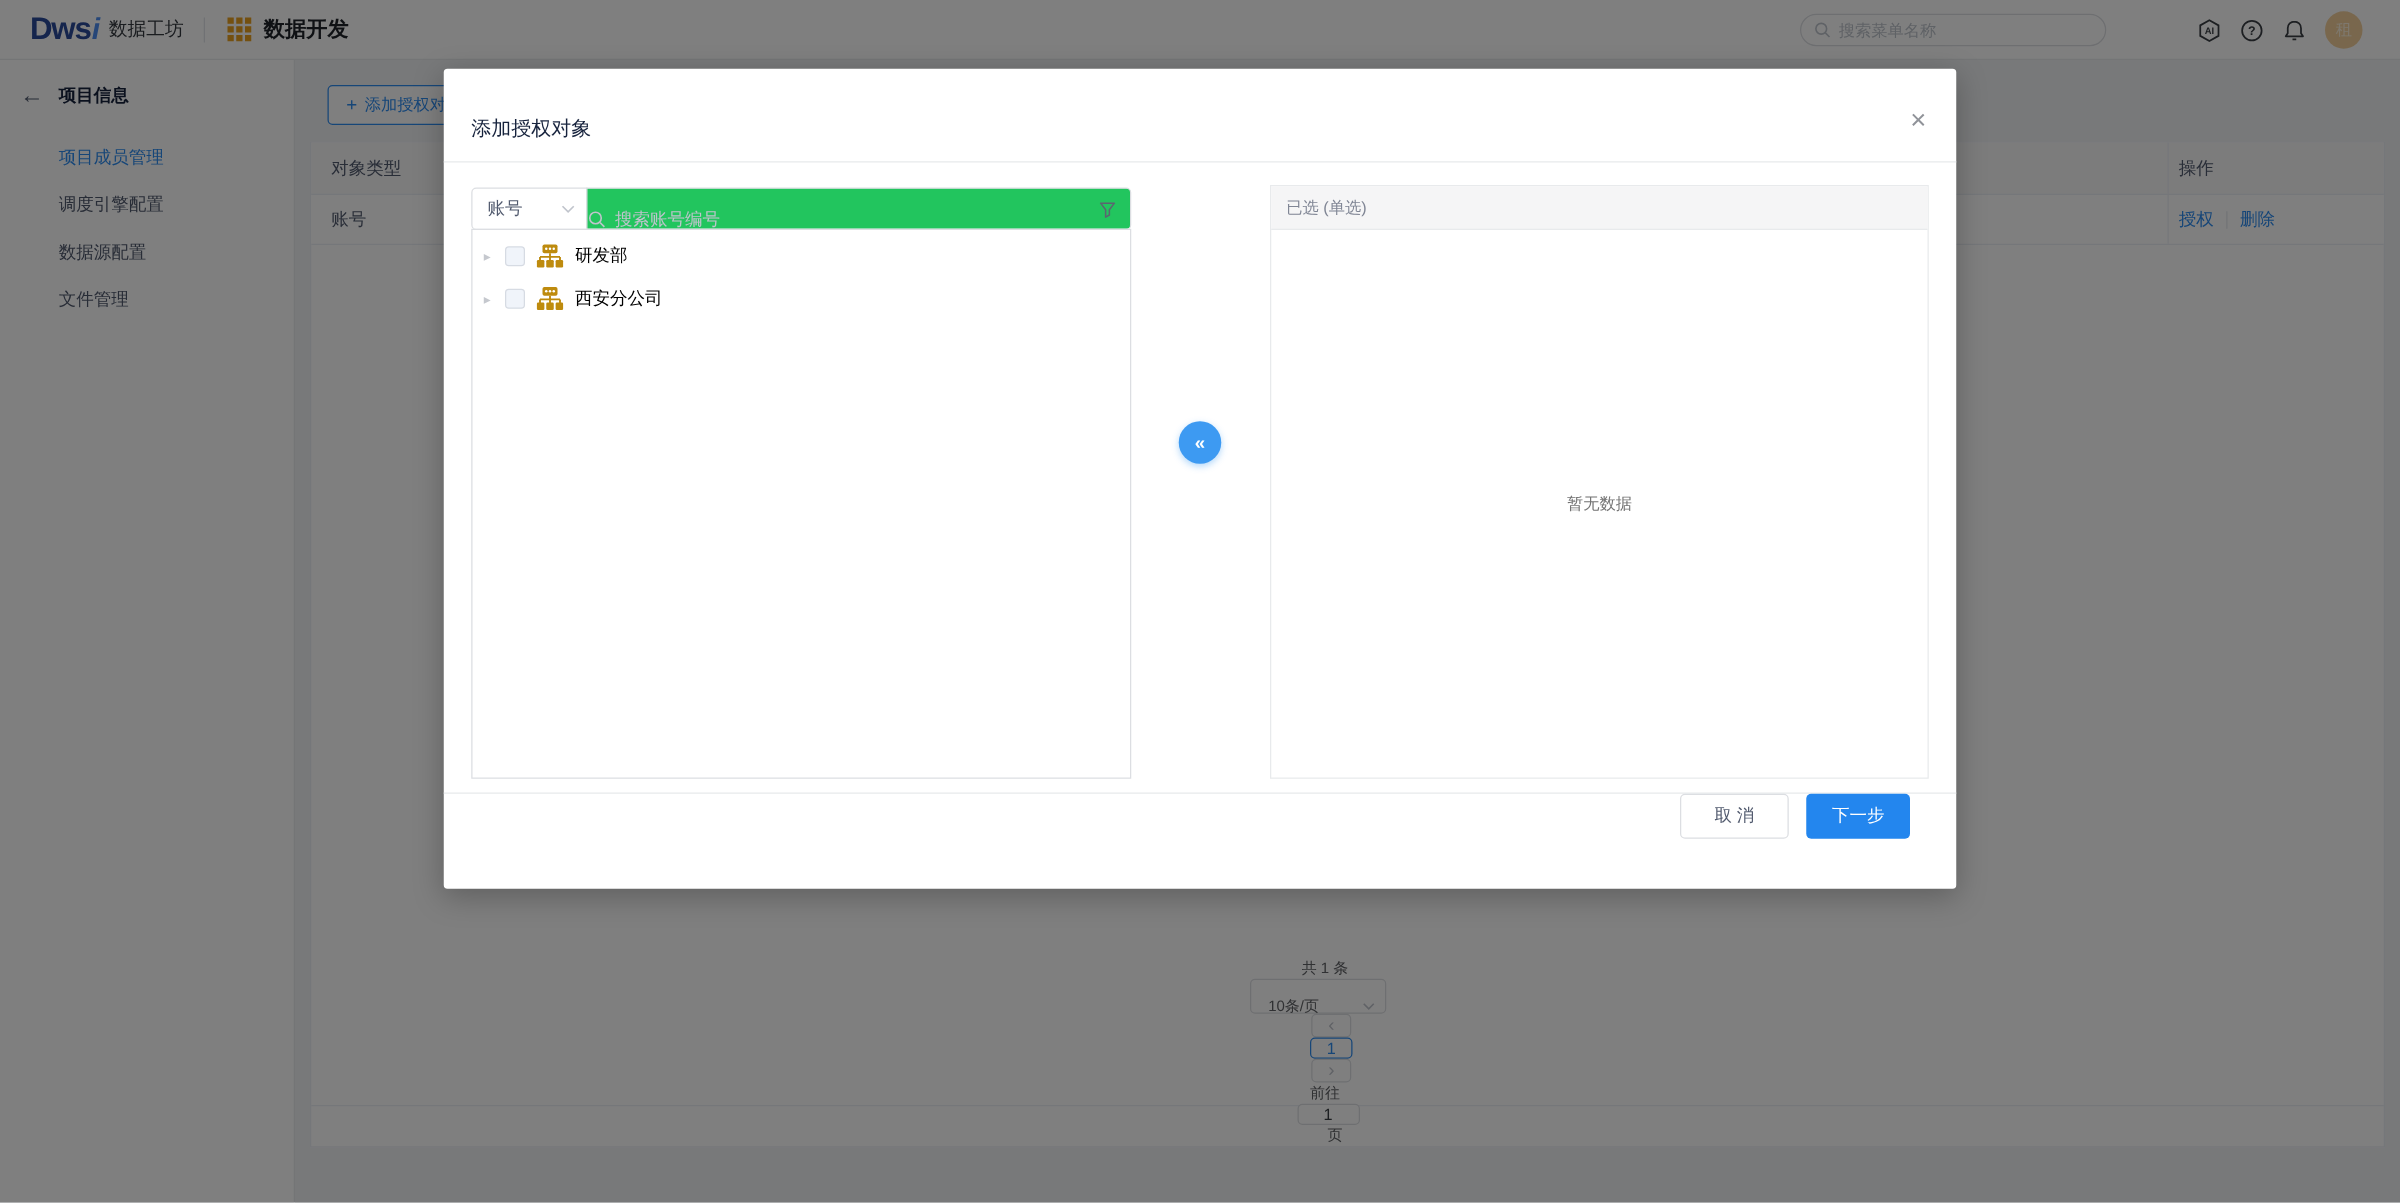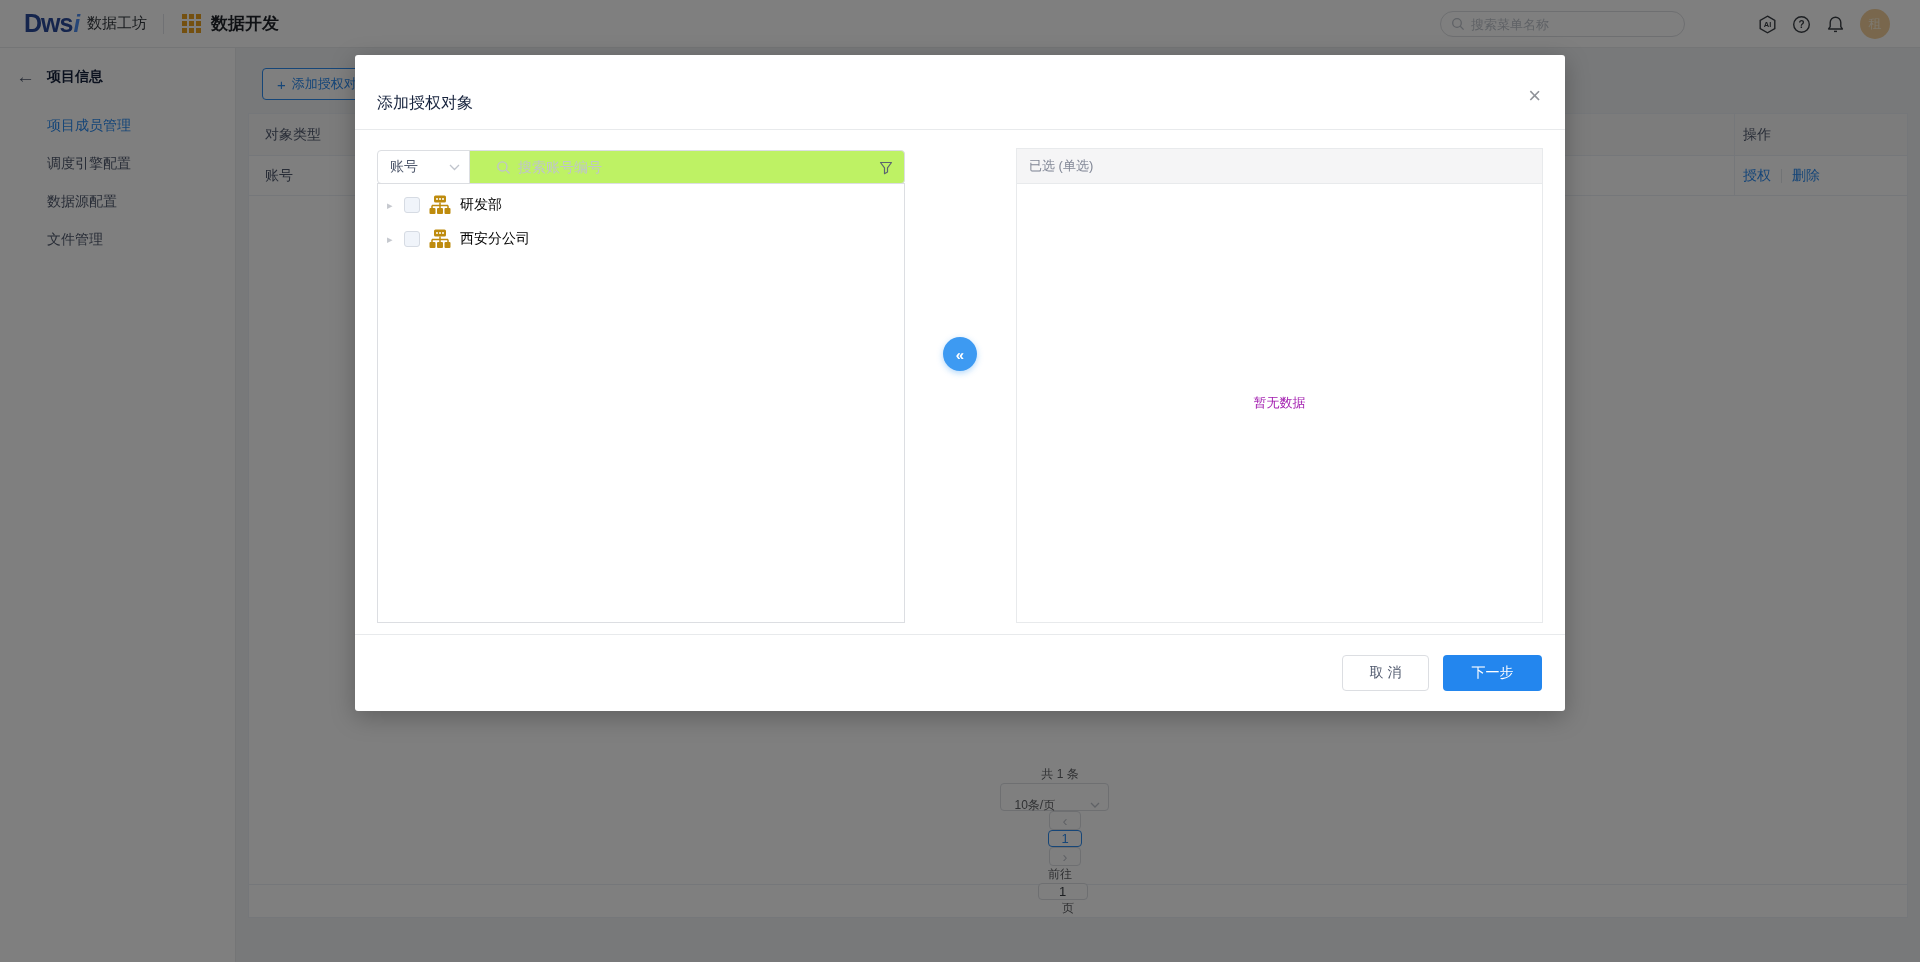--- a/index.html
+++ b/index.html
@@ -54,42 +54,42 @@
   .pg-input { width:50px; height:28px; border:1px solid #dcdee2; border-radius:4px; text-align:center; font:13px "Liberation Sans","DejaVu Sans",sans-serif; color:#3a3f45; outline:none; margin-right:11px; background:#fff; }
 
   
   .overlay { position:absolute; inset:0; background:rgba(0,0,0,0.5); z-index:50; }
   .modal { position:absolute; left:355px; top:55px; width:1210px; height:656px; background:#fff; border-radius:3px; z-index:60; box-shadow:0 6px 24px rgba(0,0,0,0.25); }
   .m-title { position:absolute; left:22px; top:38px; font-size:16px; font-weight:500; color:#17233d; }
   .m-close { position:absolute; right:24px; top:30px; font-size:22px; color:#909399; cursor:pointer; line-height:1; }
   .m-header-line { position:absolute; left:0; top:74px; width:100%; height:1px; background:#e8eaec; }
 
   .m-select { position:absolute; left:22px; top:95px; width:93px; height:34px; border:1px solid #dcdee2; border-radius:4px 0 0 4px; display:flex; align-items:center; justify-content:space-between; padding:0 9px 0 12px; font-size:14px; color:#515a6e; cursor:pointer; background:#fff; }
-  .m-search { position:absolute; left:114px; top:95px; width:436px; height:34px; border:1px solid #dcdee2; border-radius:0 4px 4px 0; display:flex; align-items:center; padding:0 34px 0 26px; background:#bef264; }
+  .m-search { position:absolute; left:114px; top:95px; width:436px; height:34px; border:1px solid #dcdee2; border-radius:0 4px 4px 0; display:flex; align-items:flex-end; padding:0 34px 0 0; background:#22c55e; }
   .m-search input { flex:1; border:none; outline:none; background:transparent; font:14px "Liberation Sans","DejaVu Sans",sans-serif; color:#515a6e; margin-left:7px; }
   .m-search input::placeholder { color:#bfc4cc; }
   .funnel { position:absolute; right:11px; top:10px; cursor:pointer; }
 
   .m-tree { position:absolute; left:22px; top:128px; width:528px; height:440px; border:1px solid #dcdee2; background:#fff; padding-top:4px; }
   .tree-item { height:34px; display:flex; align-items:center; padding-left:9px; cursor:pointer; }
   .tree-caret { width:17px; font-size:11px; color:#c5c8ce; cursor:pointer; }
   .tree-check { width:16px; height:16px; border:1px solid #d6dbe3; background:#f0f4fa; border-radius:3px; margin-right:9px; cursor:pointer; }
   .tree-org { margin-right:9px; display:flex; }
   .tree-label { font-size:14px; color:#000000; }
 
   .transfer-btn { position:absolute; left:588px; top:282px; width:34px; height:34px; border-radius:50%; background:#3d9af2; color:#fff; display:flex; align-items:center; justify-content:center; font-size:15px; font-weight:bold; cursor:pointer; box-shadow:0 2px 6px rgba(61,154,242,.4); }
 
   .m-selected { position:absolute; left:661px; top:93px; width:527px; height:475px; border:1px solid #e8eaec; background:#fff; }
   .sel-header { height:35px; background:#f5f5f6; border-bottom:1px solid #e8eaec; display:flex; align-items:center; padding-left:12px; font-size:13px; color:#808695; }
   .sel-body { height:438px; display:flex; align-items:center; justify-content:center; }
-  .empty-text { font-size:13px; color:#a21caf; }
-
-  .m-footer { position:absolute; left:0; right:0; bottom:0; height:77px; border-top:1px solid #e8eaec; display:flex; align-items:center; justify-content:flex-end; padding-right:23px; gap:14px; }
+  .empty-text { font-size:13px; color:#737373; }
+
+  .m-footer { position:absolute; left:0; right:0; bottom:0; height:77px; border-top:1px solid #e8eaec; display:flex; align-items:flex-start; justify-content:flex-end; padding-right:37px; gap:14px; }
   .btn-cancel { width:87px; height:36px; border:1px solid #dcdee2; border-radius:4px; background:#fff; color:#515a6e; font-size:14px; display:flex; align-items:center; justify-content:center; cursor:pointer; }
-  .btn-next { width:99px; height:36px; border:none; border-radius:4px; background:#2386ee; color:#fff; font-size:14px; display:flex; align-items:center; justify-content:center; cursor:pointer; }
+  .btn-next { width:83px; height:36px; border:none; border-radius:4px; background:#2386ee; color:#fff; font-size:14px; display:flex; align-items:center; justify-content:center; cursor:pointer; }
 </style>
 </head>
 <body>
 
 <div class="stage">
 
   <div class="topbar">
     <div class="logo-wrap">
       <span class="logo-main">Dws</span>
       <span class="logo-accent">i</span>

